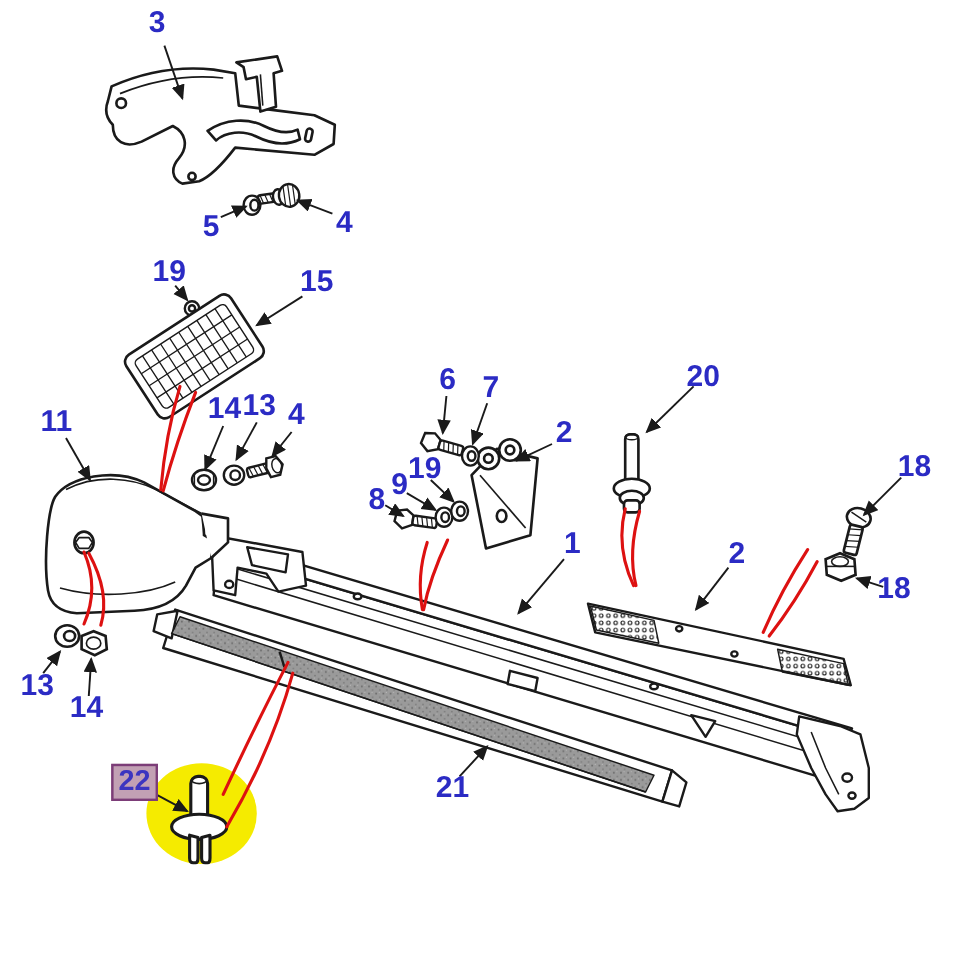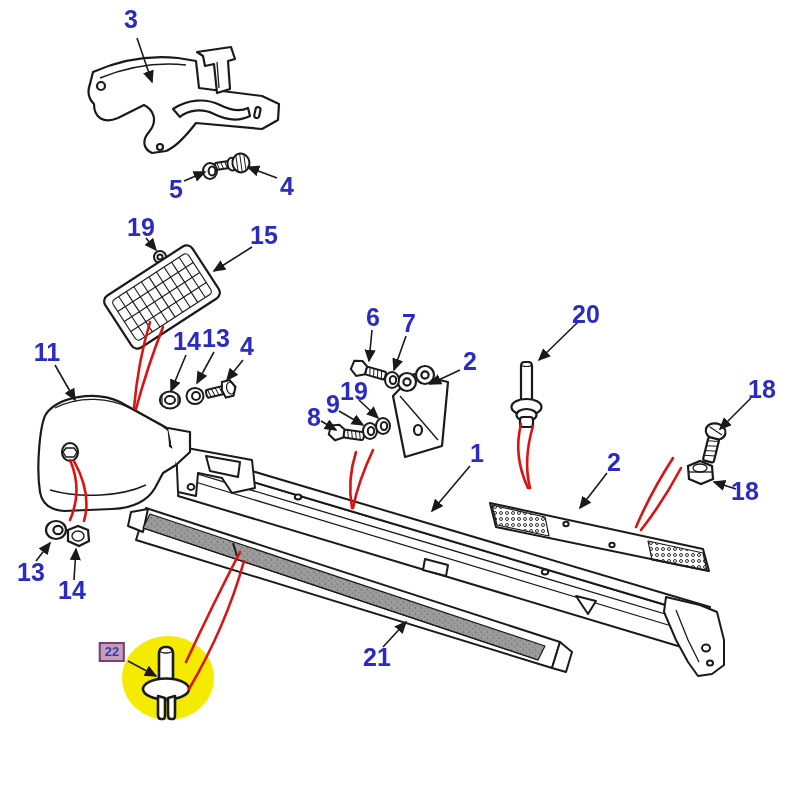--- a/index.html
+++ b/index.html
@@ -15,21 +15,21 @@
   html,body{margin:0;padding:0;background:#fff;}
   #stage{position:relative;width:800px;height:800px;background:#fff;overflow:hidden;
          font-family:"Liberation Sans", sans-serif;}
   svg{position:absolute;left:0;top:0;}
   .callout{position:absolute;transform:translate(-50%,-50%);
            color:var(--callout-text);font-size:25px;font-weight:bold;
            line-height:1;user-select:none;white-space:nowrap;}
   .highlight-box{background:var(--highlight-box-fill);
                  border:2px solid var(--highlight-box-border);
                  color:var(--highlight-box-text);
-                 font-size:13px;padding:1px 4px 2px 4px;}
+                 font-size:24px;padding:1px 4px 2px 4px;}
   .ink{stroke:var(--artwork-line);fill:#fff;}
   .ink-l{stroke:var(--artwork-line);fill:none;}
   .red{stroke:var(--leader-line);fill:none;stroke-width:2.6;stroke-linecap:round;}
   .arrow{stroke:var(--artwork-line);stroke-width:1.6;fill:none;}
 </style>
 </head>
 <body>
 
 <div id="stage">
 

